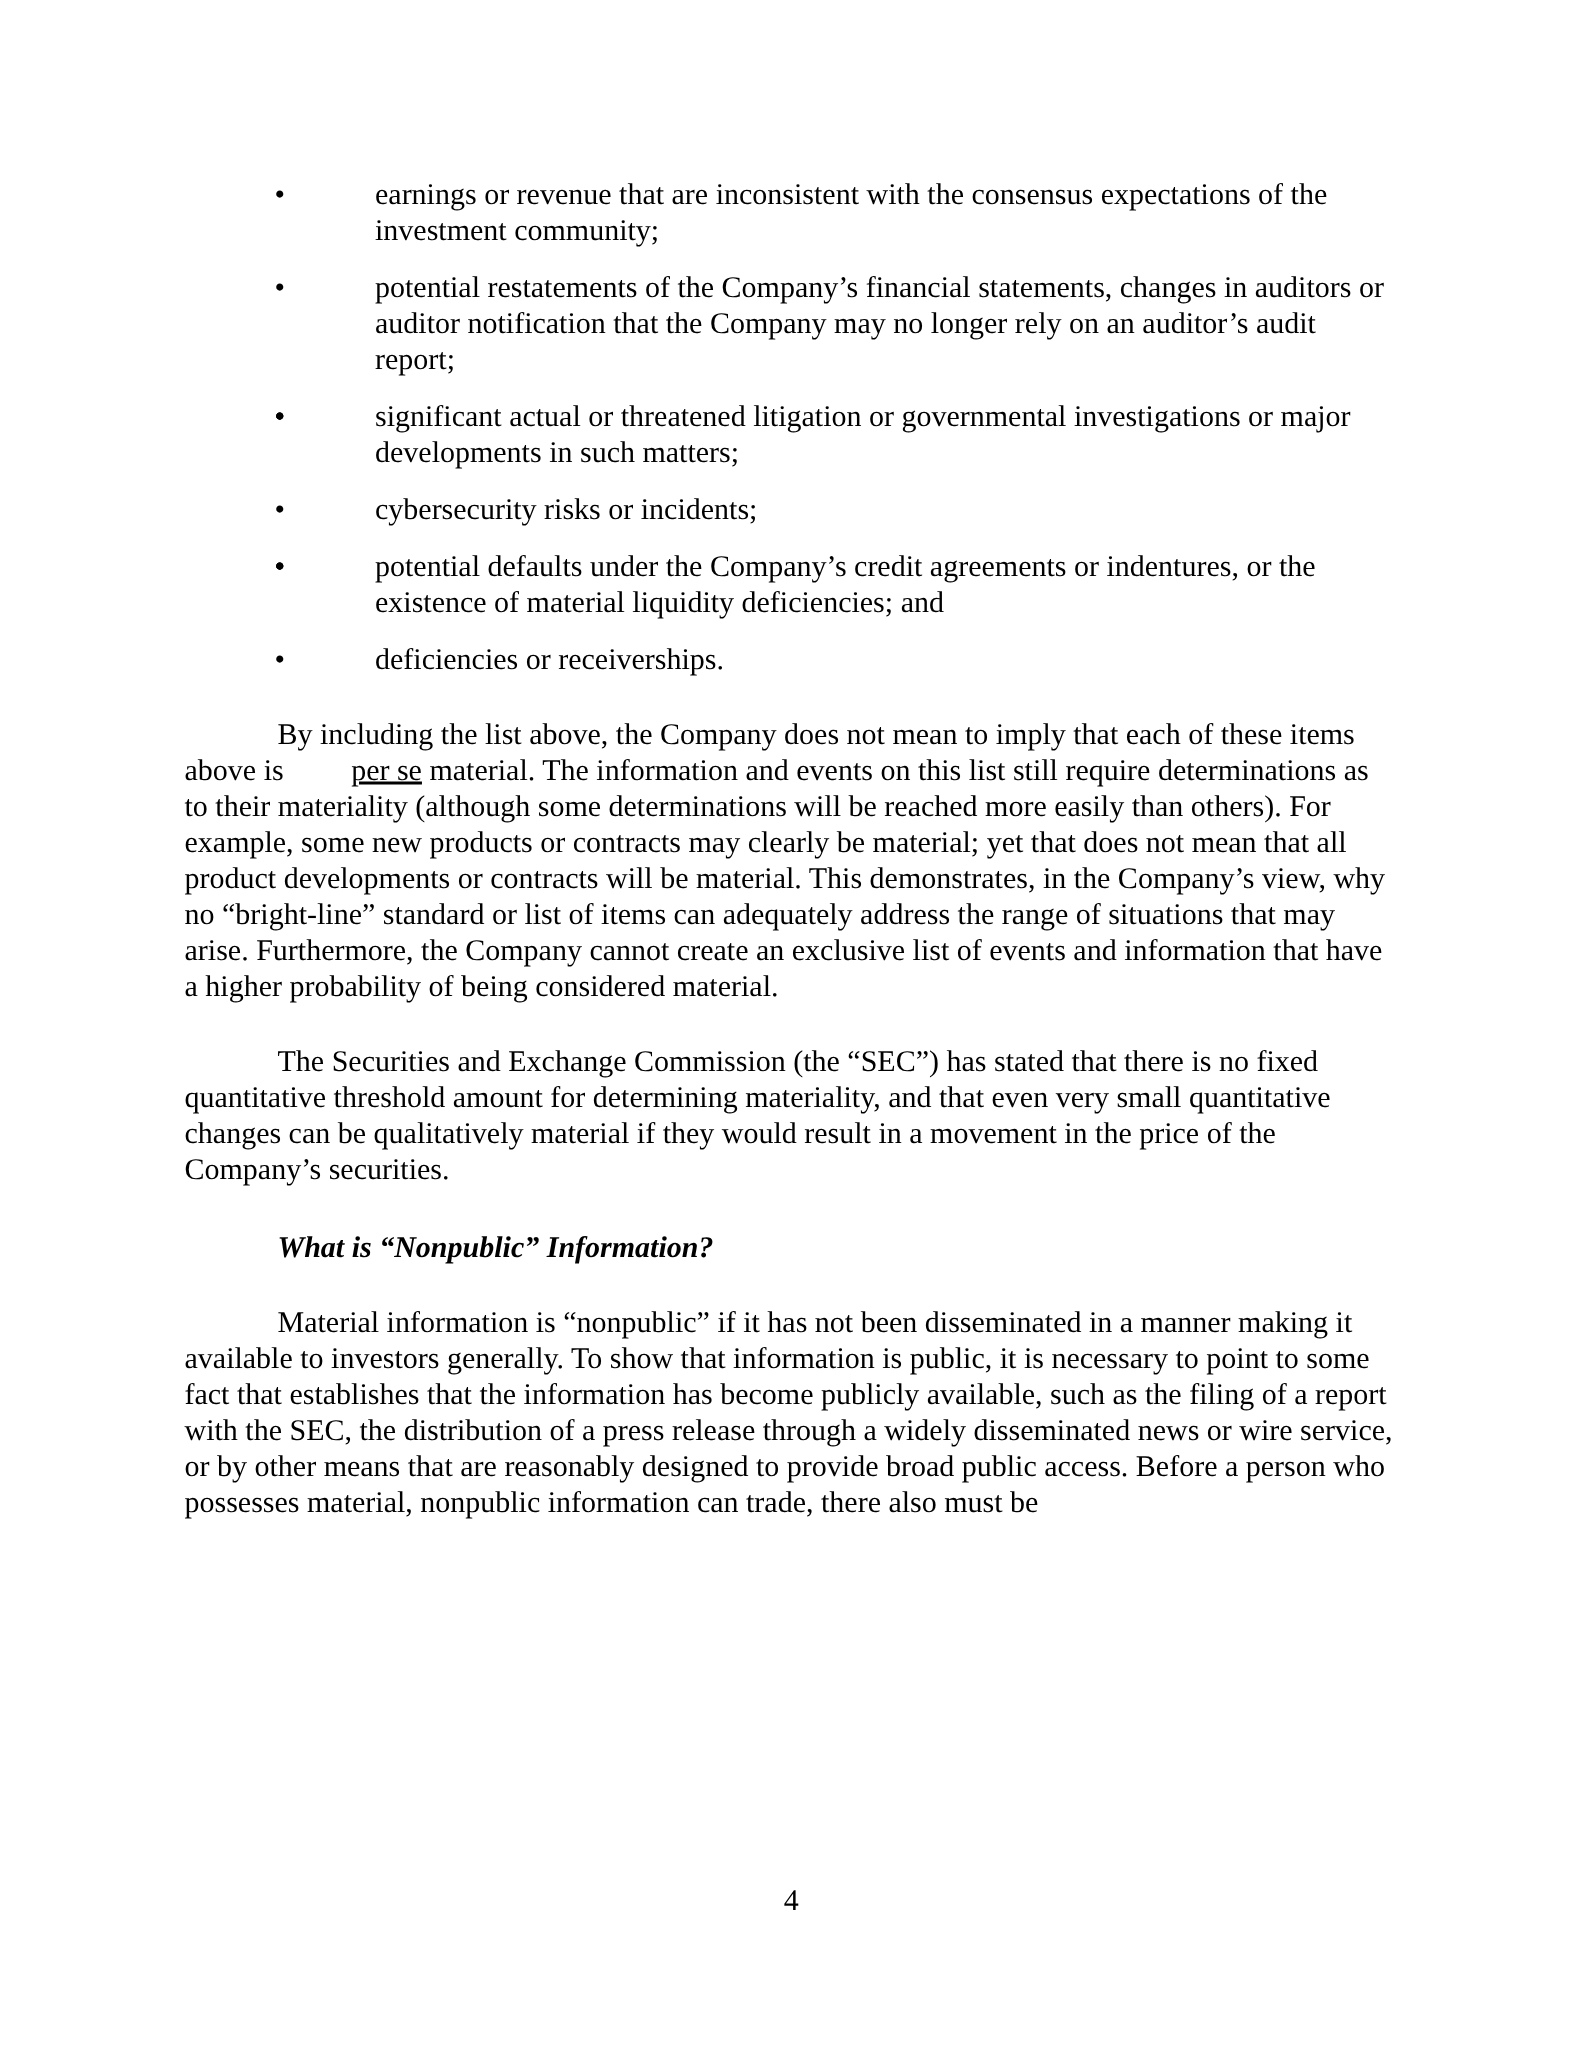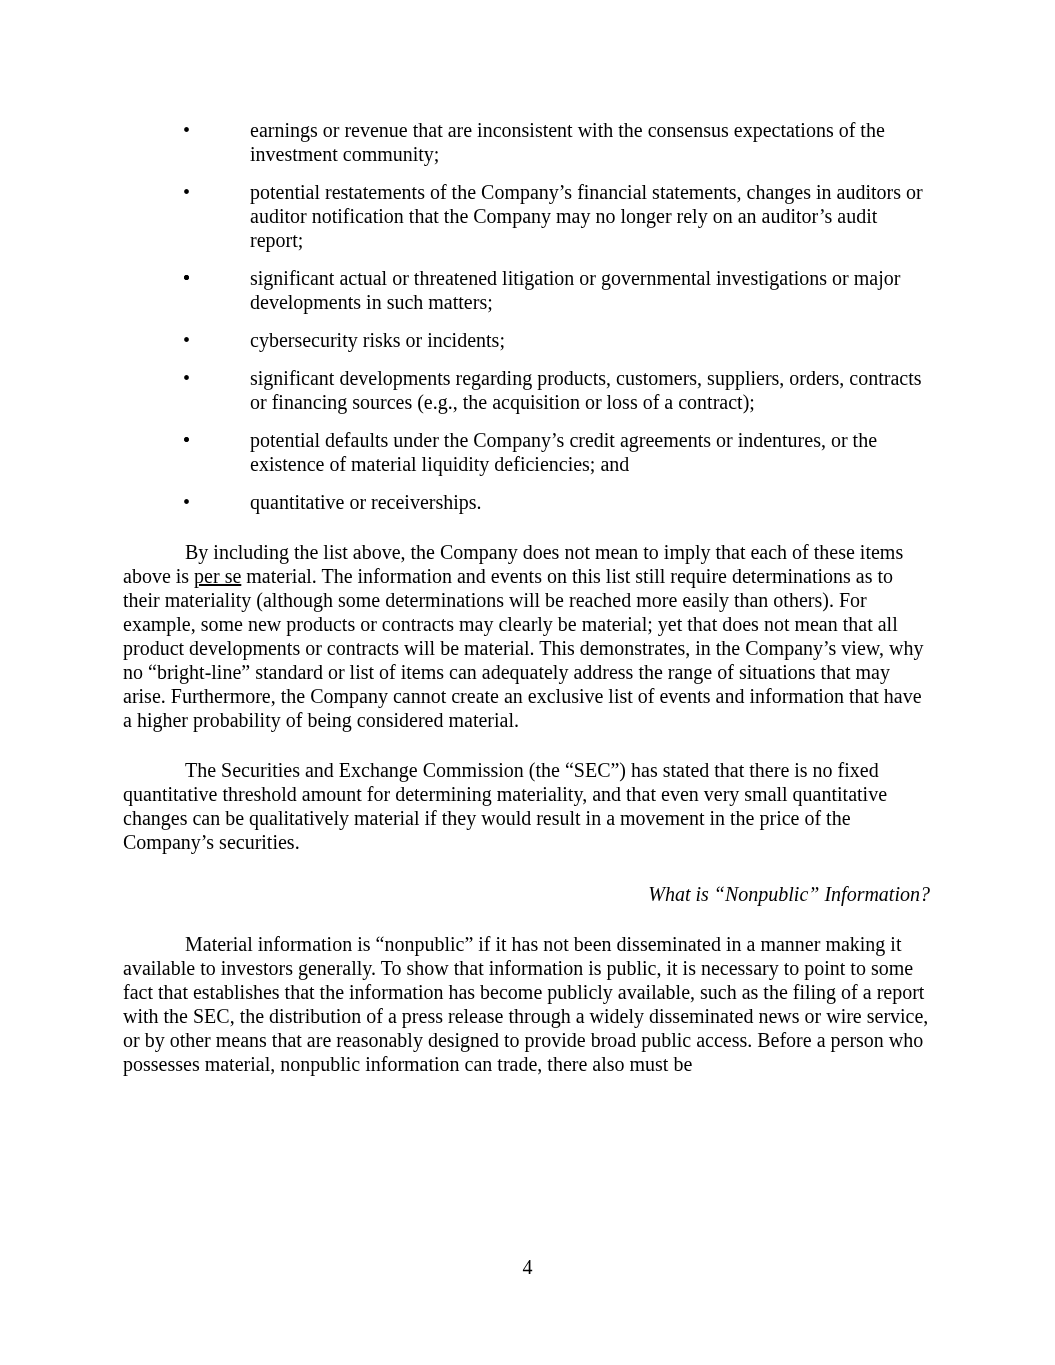--- a/index.html
+++ b/index.html
@@ -38,26 +38,26 @@
     left: 60px;
     top: 0;
   }
   .para {
     margin: 26px 0 0 0;
     text-indent: 62px;
     text-align: left;
   }
   .underlined {
     text-decoration: underline;
+    margin-left: 40px;
   }
   .section-heading {
     margin: 28px 0 0 62px;
-    font-weight: normal;
+    font-weight: bold;
     font-style: italic;
-    text-align: right;
   }
   .page-number {
     position: absolute;
     left: 0;
     right: 0;
     bottom: 86px;
     text-align: center;
     font-size: 20px;
   }
 </style>
@@ -91,35 +91,34 @@
       <span class="bullet-text">significant actual or threatened litigation or governmental investigations or major developments in such matters;</span>
     </div>
 
     <div class="bullet-item">
       <span class="bullet-marker">•</span>
       <span class="bullet-text">cybersecurity risks or incidents;</span>
     </div>
 
     <div class="bullet-item">
       <span class="bullet-marker">•</span>
-      <span class="bullet-text">significant developments regarding products, customers, suppliers, orders, contracts or financing sources (e.g., the acquisition or loss of a contract);</span>
     </div>
 
     <div class="bullet-item">
       <span class="bullet-marker">•</span>
     </div>
 
     <div class="bullet-item">
       <span class="bullet-marker">•</span>
       <span class="bullet-text">potential defaults under the Company’s credit agreements or indentures, or the existence of material liquidity deficiencies; and</span>
     </div>
 
     <div class="bullet-item">
       <span class="bullet-marker">•</span>
-      <span class="bullet-text">quantitative or receiverships.</span>
+      <span class="bullet-text">deficiencies or receiverships.</span>
     </div>
 
   </div>
 
   <p class="para"><span>By including the list above, the Company does not mean to imply that each of these items above is </span><span class="underlined">per se</span><span> material.  The information and events on this list still require determinations as to their materiality (although some determinations will be reached more easily than others). For example, some new products or contracts may clearly be material; yet that does not mean that all product developments or contracts will be material. This demonstrates, in the Company’s view, why no “bright-line” standard or list of items can adequately address the range of situations that may arise. Furthermore, the Company cannot create an exclusive list of events and information that have a higher probability of being considered material.</span></p>
 
   <p class="para">The Securities and Exchange Commission (the “SEC”) has stated that there is no fixed quantitative threshold amount for determining materiality, and that even very small quantitative changes can be qualitatively material if they would result in a movement in the price of the Company’s securities.</p>
 
   <h2 class="section-heading" style="font-size:20px;">What is “Nonpublic” Information?</h2>
 

